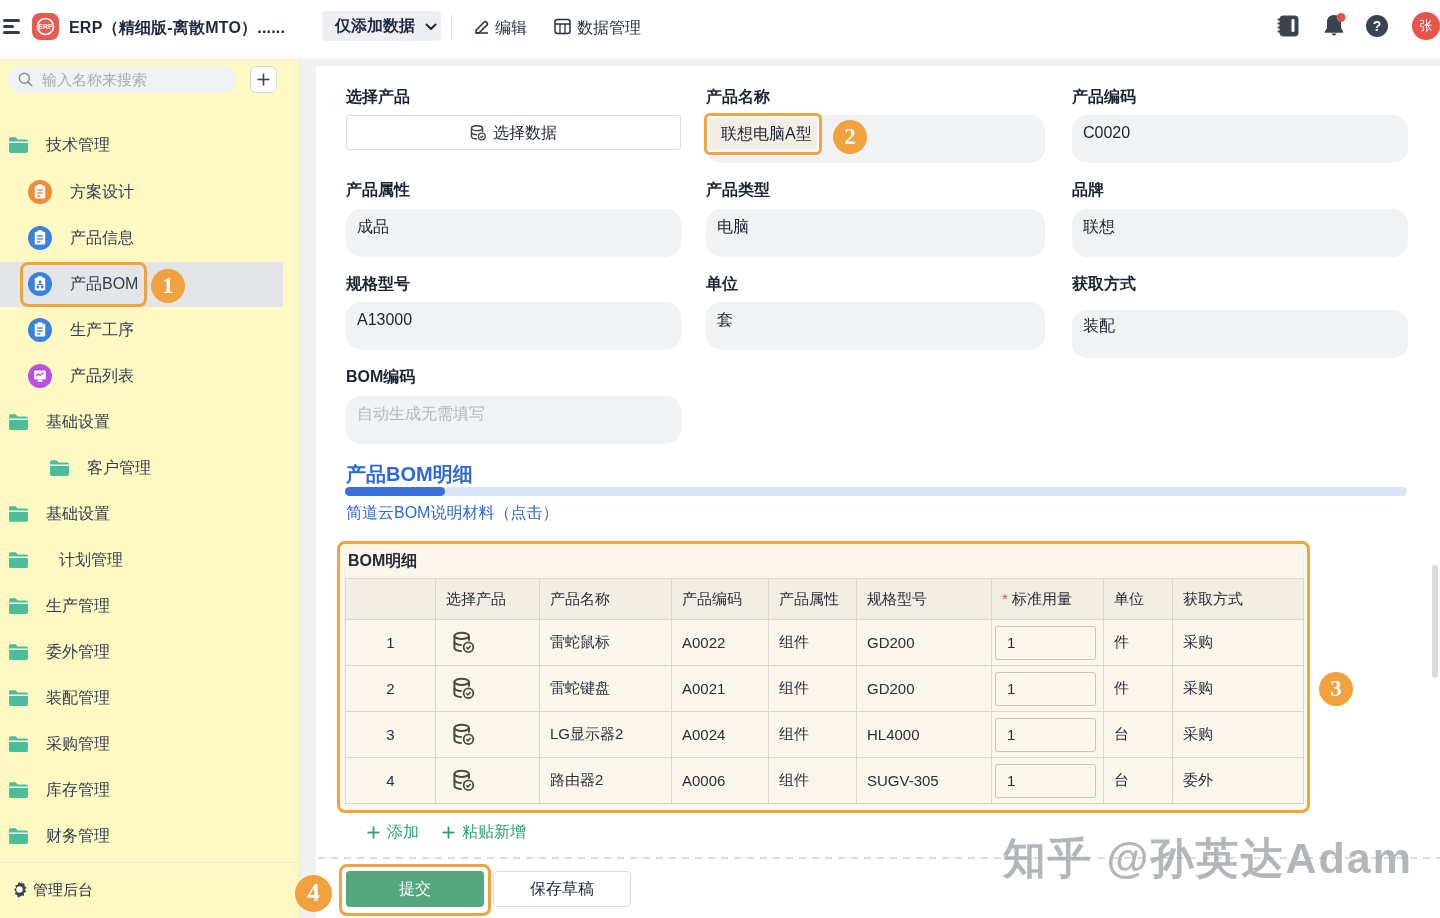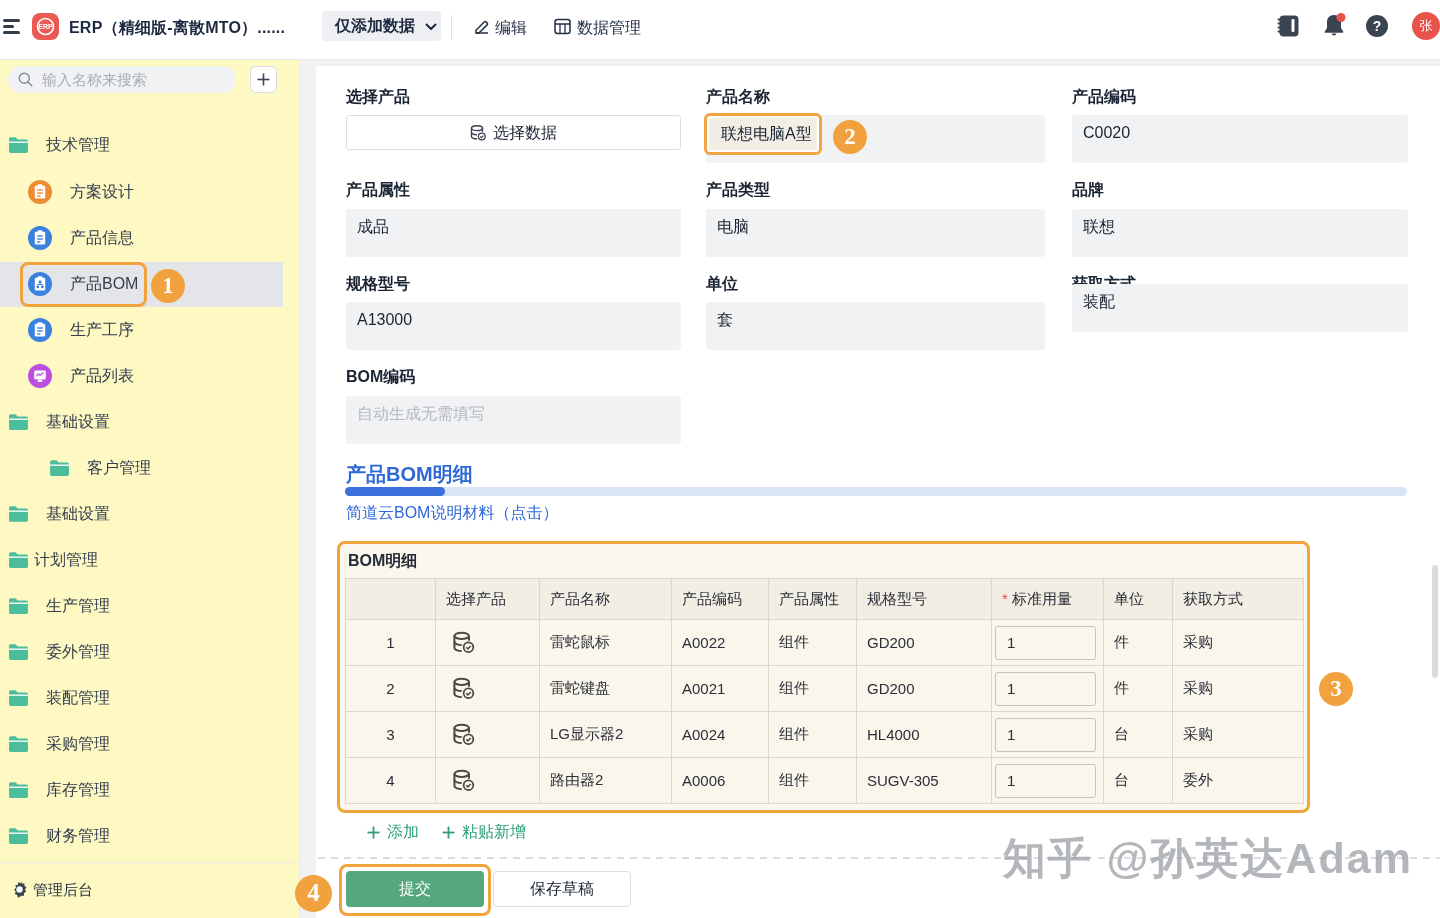--- a/index.html
+++ b/index.html
@@ -27,21 +27,21 @@
   .mi .txt { position:absolute; top:50%; transform:translateY(-50%); font-size:16px; color:#333d4d; }
   .mi .fold { position:absolute; left:8px; top:50%; transform:translateY(-50%); }
   .mi .circ { position:absolute; left:28px; top:50%; transform:translateY(-50%); }
   #selrow { left:0; top:202px; width:283px; height:45px; background:#e4e5e8; }
   #selbox { left:20px; top:202px; width:127px; height:45px; border:3px solid #f1a33e; border-radius:8px; }
   #divider2 { left:0; top:802px; width:300px; height:1px; background:#e9ebee; }
   #adminrow { left:0; top:803px; width:300px; height:55px; }
   
   #card { left:316px; top:66px; width:1124px; height:852px; background:#fff; border-radius:4px 0 0 0;}
   .lbl { font-size:16px; font-weight:bold; color:#1a2433; }
-  .inp { height:48px; background:#f1f2f4; border-radius:3px; font-size:16px; color:#1a2433;
+  .inp { height:48px; background:#f1f2f4; border-radius:15px; font-size:16px; color:#1a2433;
          line-height:35px; padding-left:11px; }
   .c1 { left:346px; width:335px; } .c2 { left:706px; width:339px; } .c3 { left:1072px; width:336px; }
   #selbtn { left:346px; top:115px; width:335px; height:35px; background:#fff; border:1px solid #dcdee2;
             border-radius:3px; text-align:center; font-size:16px; color:#1a2433; line-height:33px;}
   #namebox { left:704px; top:113px; width:118px; height:42px; border:3px solid #f0a443; border-radius:6px;
              background:#f2eee6; box-shadow:inset 0 0 0 2px #fff; font-size:16px; color:#1a2433;
              line-height:36px; padding-left:14px; z-index:3;}
   #bomtitle { left:346px; top:461px; font-size:20px; font-weight:bold; color:#2e68d6; }
   #pbar { left:345px; top:487px; width:1062px; height:9px; background:#d9e4f7; border-radius:5px; }
   #pfill { left:345px; top:487px; width:100px; height:9px; background:#3a70d9; border-radius:5px; }
@@ -218,21 +218,21 @@
     <path fill="#4cbd9b" d="M1 2.6C1 1.7 1.7 1 2.6 1h4.6l2 2.2h8.2c.9 0 1.6.7 1.6 1.6v9.6c0 .9-.7 1.6-1.6 1.6H2.6c-.9 0-1.6-.7-1.6-1.6z"></path>
     <path fill="#fff" opacity=".85" d="M1 5.1h18v1.5H1z"></path>
   </svg>
         <span class="txt" style="left:46px;">基础设置</span>
       </div>
       <div class="mi abs" style="top:477px;">
         <svg class="fold" width="21" height="18" viewBox="0 0 20 17">
     <path fill="#4cbd9b" d="M1 2.6C1 1.7 1.7 1 2.6 1h4.6l2 2.2h8.2c.9 0 1.6.7 1.6 1.6v9.6c0 .9-.7 1.6-1.6 1.6H2.6c-.9 0-1.6-.7-1.6-1.6z"></path>
     <path fill="#fff" opacity=".85" d="M1 5.1h18v1.5H1z"></path>
   </svg>
-        <span class="txt" style="left:34px;text-align:right;">计划管理</span>
+        <span class="txt" style="left:59px;text-align:right;">计划管理</span>
       </div>
       <div class="mi abs" style="top:523px;">
         <svg class="fold" width="21" height="18" viewBox="0 0 20 17">
     <path fill="#4cbd9b" d="M1 2.6C1 1.7 1.7 1 2.6 1h4.6l2 2.2h8.2c.9 0 1.6.7 1.6 1.6v9.6c0 .9-.7 1.6-1.6 1.6H2.6c-.9 0-1.6-.7-1.6-1.6z"></path>
     <path fill="#fff" opacity=".85" d="M1 5.1h18v1.5H1z"></path>
   </svg>
         <span class="txt" style="left:46px;">生产管理</span>
       </div>
       <div class="mi abs" style="top:569px;">
         <svg class="fold" width="21" height="18" viewBox="0 0 20 17">
@@ -307,21 +307,21 @@
   <div class="lbl abs" style="left:706px;top:180px;">产品类型</div>
   <div class="inp abs c2" style="top:209px;">电脑</div>
   <div class="lbl abs" style="left:1072px;top:180px;">品牌</div>
   <div class="inp abs c3" style="top:209px;">联想</div>
 
   <div class="lbl abs" style="left:346px;top:274px;">规格型号</div>
   <div class="inp abs c1" style="top:302px;">A13000</div>
   <div class="lbl abs" style="left:706px;top:274px;">单位</div>
   <div class="inp abs c2" style="top:302px;">套</div>
   <div class="lbl abs" style="left:1072px;top:274px;">获取方式</div>
-  <div class="inp abs c3" style="top:284px;">装配</div>
+  <div class="inp abs c3" style="top:310px;font-family:Liberation Mono, monospace;">装配</div>
 
   <div class="lbl abs" style="left:346px;top:367px;">BOM编码</div>
   <div class="inp abs c1" style="top:396px;color:#b3b8bf;">自动生成无需填写</div>
 
   <div id="bomtitle" class="abs">产品BOM明细</div>
   <div id="pbar" class="abs"></div>
 <div id="pfill" class="abs"></div>
   <div id="blink" class="abs">简道云BOM说明材料（点击）</div>
 
   <div id="bombox" class="abs"></div>

